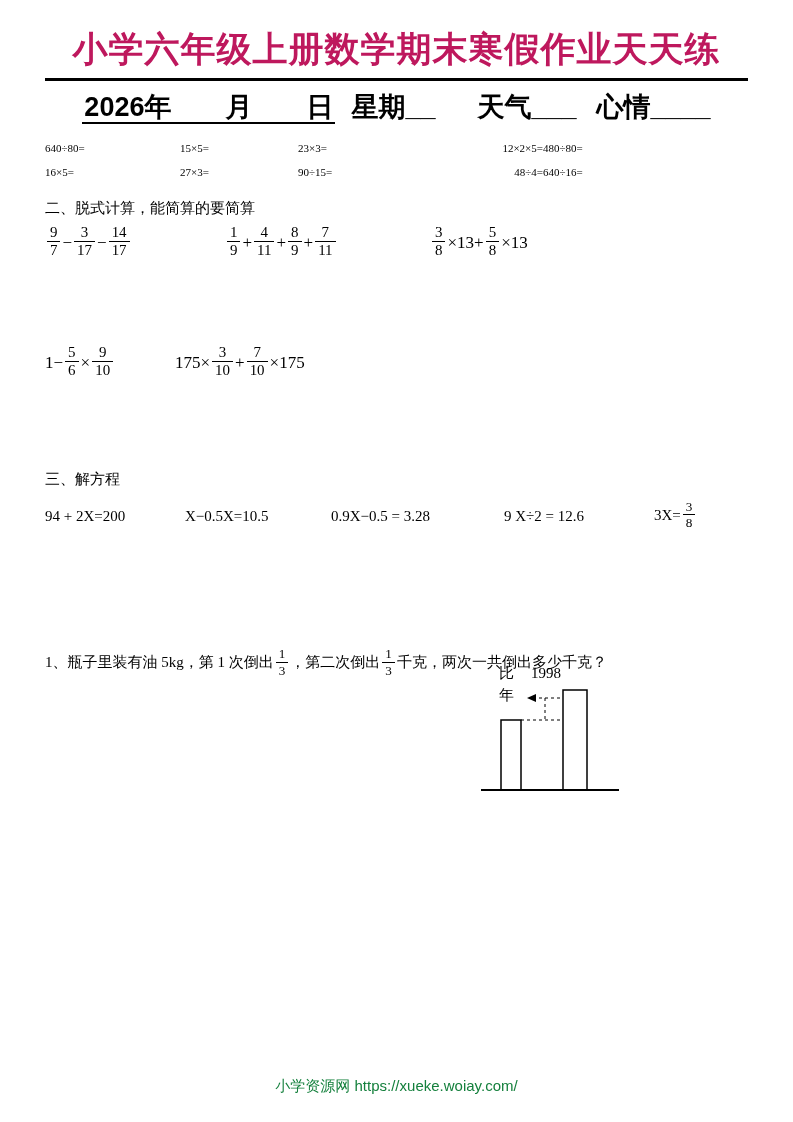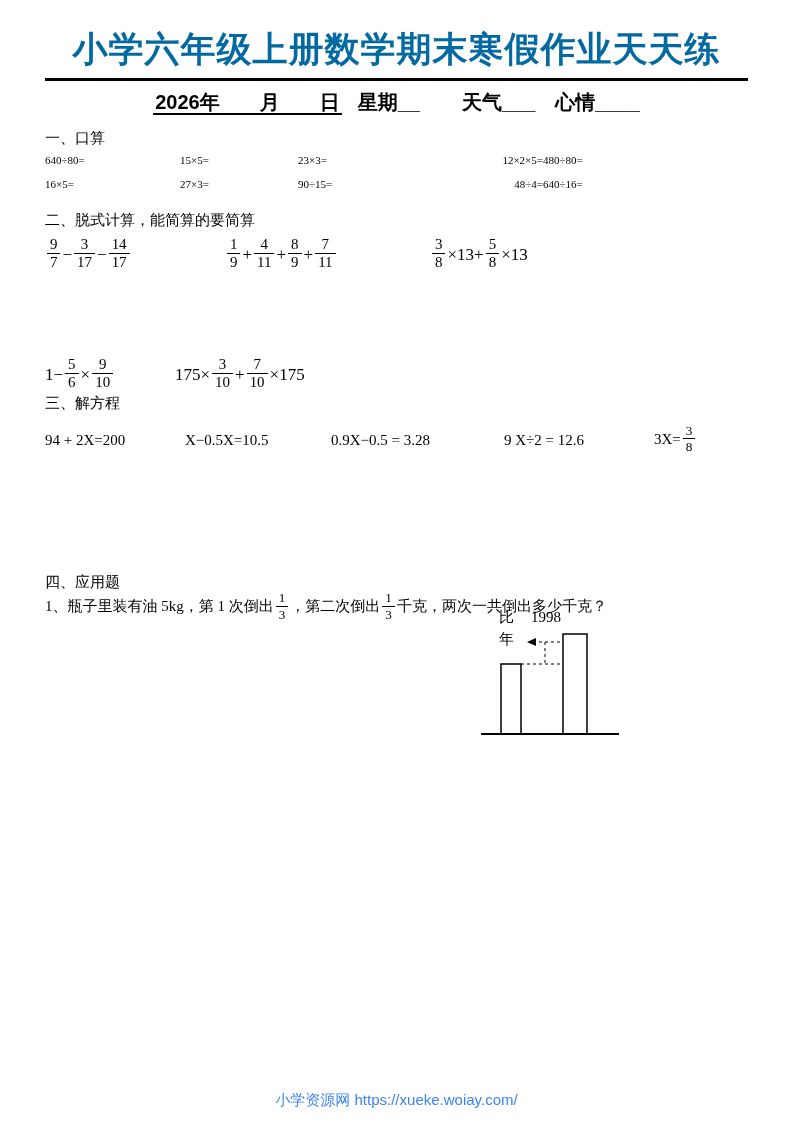--- a/index.html
+++ b/index.html
@@ -3,27 +3,27 @@
 <meta charset="utf-8">
 <style>
   * { box-sizing: border-box; }
   html,body { margin:0; padding:0; background:#ffffff; }
   body { font-family:"Liberation Serif","DejaVu Serif",serif; }
   .page {
     width:793px; height:1122px; margin:0 auto; background:#fff;
     position:relative; padding:26px 45px 0 45px; color:#000; overflow:hidden;
   }
   .title {
-    margin:0; text-align:center; color:#0369a1; font-weight:bold;
+    margin:0; text-align:center; color:#be185d; font-weight:bold;
     font-size:35px; letter-spacing:1px; line-height:1.35;
     font-family:"Liberation Serif","DejaVu Serif",serif;
   }
   .title-rule { border-bottom:3px solid #000; margin-top:5px; }
   .date-line {
-    text-align:center; font-weight:bold; font-size:20px; margin-top:8px;
+    text-align:center; font-weight:bold; font-size:27px; margin-top:8px;
     white-space:pre; font-family:"Liberation Sans","DejaVu Sans",sans-serif;
   }
   .date-underline { border-bottom:2px solid #000; padding:0 2px; }
   .date-line .seg-weekday { margin-left:16px; }
   .date-line .seg-weather { margin-left:42px; }
   .date-line .seg-mood    { margin-left:20px; }
 
   .sec-heading { font-size:15px; line-height:20px; }
 
   
@@ -47,21 +47,21 @@
   .section-simplify { margin-top:14px; }
   .expr-row { display:flex; align-items:center; font-size:17px; }
   .expr { display:inline-block; }
   .expr-row1 { margin-top:8px; }
   .expr-row1 .expr:nth-child(1){ width:180px; }
   .expr-row1 .expr:nth-child(2){ width:205px; }
   .expr-row2 { margin-top:84px; }
   .expr-row2 .expr:nth-child(1){ width:130px; }
 
   
-  .section-equations { }
+  .section-equations { margin-top:88px; }
   .eq-row { display:flex; align-items:center; font-size:15px; margin-top:12px; }
   .eq-row .equation:nth-child(1){ width:140px; }
   .eq-row .equation:nth-child(2){ width:146px; }
   .eq-row .equation:nth-child(3){ width:173px; }
   .eq-row .equation:nth-child(4){ width:150px; }
 
   
   .section-word { margin-top:116px; }
   .word-problem { font-size:15px; line-height:1.65; }
   .wp1 { }
@@ -71,37 +71,36 @@
   
   .chart-wrap { margin:-18px 0 0 432px; width:150px; height:140px; }
   .chart-svg text {
     font-size:15px; font-family:"Liberation Serif","DejaVu Serif",serif; fill:#000;
   }
   .chart-svg .bar { fill:none; stroke:#000; stroke-width:1.5; }
   .chart-svg .dash { stroke:#000; stroke-width:1; stroke-dasharray:3,3; fill:none; }
   .chart-svg .axis { stroke:#000; stroke-width:2; }
 
   .footer {
-    position:absolute; bottom:12px; left:0; width:100%;
-    text-align:center; color:#3b82f6; font-size:15px;
+    position:absolute; bottom:26px; left:0; width:100%;
+    text-align:center; color:#15803d; font-size:15px;
     font-family:"Liberation Sans","DejaVu Sans",sans-serif;
   }
 </style>
 </head>
 <body>
 
 <div class="page">
 
   <h1 class="title">小学六年级上册数学期末寒假作业天天练</h1>
   <div class="title-rule"></div>
 
   <div class="date-line"><span class="date-underline">2026年　　月　　日</span><span class="seg-weekday">星期__</span><span class="seg-weather">天气___</span><span class="seg-mood">心情____</span></div>
 
   <section class="section-oral">
-    <div class="sec-heading">一、口算</div>
     <div class="oral-row">
       <span class="oral-cell">640÷80=</span>
       <span class="oral-cell">15×5=</span>
       <span class="oral-cell">23×3=</span>
       <span class="oral-cell">12×2×5=</span>
       <span class="oral-cell">480÷80=</span>
     </div>
     <div class="oral-row">
       <span class="oral-cell">16×5=</span>
       <span class="oral-cell">27×3=</span>
@@ -171,21 +170,20 @@
       <span class="equation">0.9X−0.5 = 3.28</span>
       <span class="equation">9 X÷2 = 12.6</span>
       <span class="equation">3X=<span class="frac">
             <span class="num">3</span>
             <span class="den">8</span>
           </span></span>
     </div>
   </section>
 
   <section class="section-word">
-    <div class="sec-heading">四、应用题</div>
 
     <div class="word-problem wp1">1、瓶子里装有油 5kg，第 1 次倒出<span class="frac">
           <span class="num">1</span>
           <span class="den">3</span>
         </span>，第二次倒出<span class="frac">
           <span class="num">1</span>
           <span class="den">3</span>
         </span>千克，两次一共倒出多少千克？</div>
 
 

